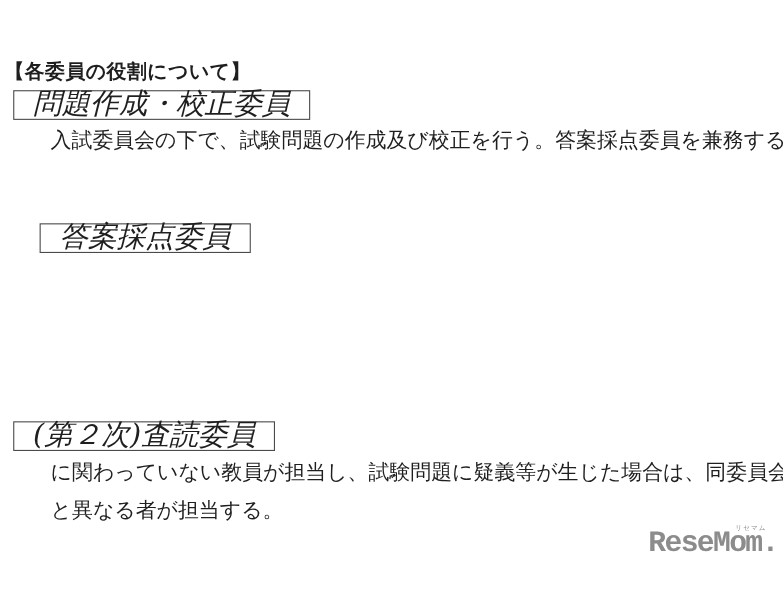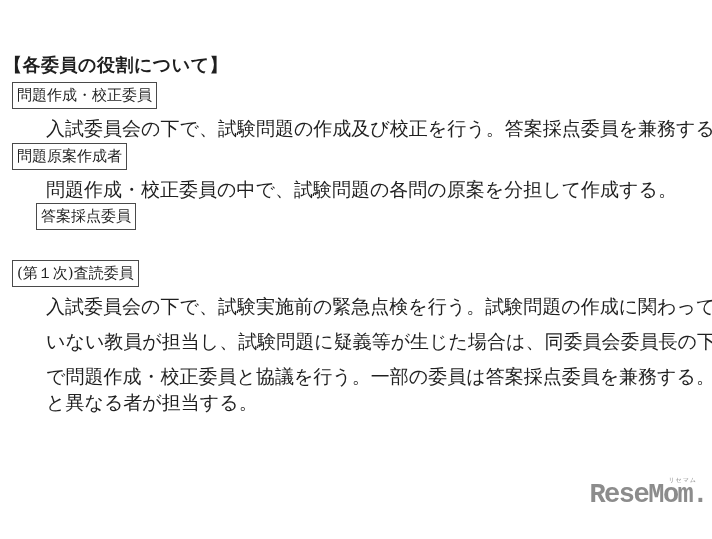--- a/index.html
+++ b/index.html
@@ -37,25 +37,26 @@
   }
   .s1 { top: 82px; }
   .s2 { top: 143px; }
   .s3 { top: 203px; margin-left: 24px; }
   .s4 { top: 260px; }
   .s5 { top: 383px; }
   .role-label {
     display: inline-block;
     margin-left: 12px;
     border: 1px solid var(--box-border, #4a4a4a);
-    padding: 2px 4px;
-    font-size: 15px;
+    padding: 2px 17px;
+    font-size: 26px;
     line-height: 21px;
     white-space: nowrap;
     background: var(--background, #ffffff);
+    font-style: italic;
   }
   .body-line {
     margin: 4px 0 0 46px;
     font-size: 19px;
     line-height: 31px;
     white-space: nowrap;
   }
   .watermark {
     position: absolute;
     right: 5px;
@@ -84,37 +85,29 @@
 
 <div class="page">
 
   <h1 class="page-title">【各委員の役割について】</h1>
 
   <section class="role-section s1">
     <div class="role-label">問題作成・校正委員</div>
     <p class="body-line">入試委員会の下で、試験問題の作成及び校正を行う。答案採点委員を兼務する。</p>
   </section>
 
-  <section class="role-section s2">
-    <div class="role-label">問題原案作成者</div>
-    <p class="body-line">問題作成・校正委員の中で、試験問題の各問の原案を分担して作成する。</p>
-  </section>
 
   <section class="role-section s3">
     <div class="role-label">答案採点委員</div>
   </section>
 
-  <section class="role-section s4">
-    <div class="role-label">(第１次)査読委員</div>
-    <p class="body-line">入試委員会の下で、試験実施前の緊急点検を行う。試験問題の作成に関わって</p>
-    <p class="body-line">いない教員が担当し、試験問題に疑義等が生じた場合は、同委員会委員長の下</p>
-    <p class="body-line">で問題作成・校正委員と協議を行う。一部の委員は答案採点委員を兼務する。</p>
-  </section>
 
   <section class="role-section s5">
+    <div class="role-label">(第２次)査読委員</div>
+    <p class="body-line">に関わっていない教員が担当し、試験問題に疑義等が生じた場合は、同委員会</p>
     <p class="body-line">と異なる者が担当する。</p>
   </section>
 
   <div class="watermark">
     <span class="logo-ruby">リセマム</span>
     <span class="logo-text">ReseMom.</span>
   </div>
 
 </div>
 

